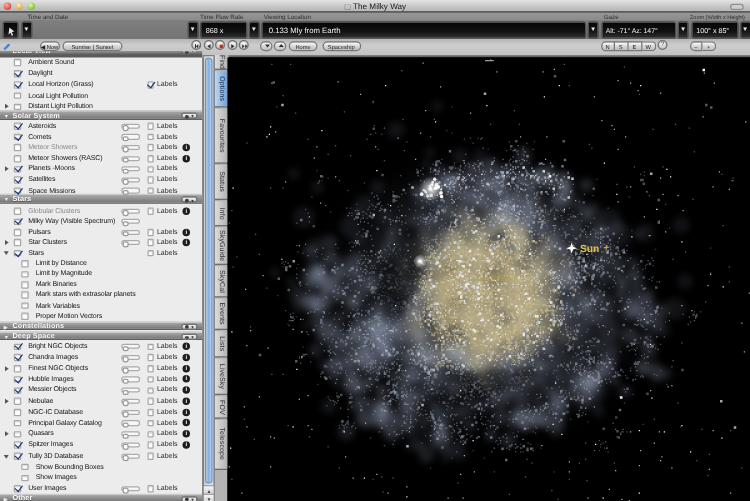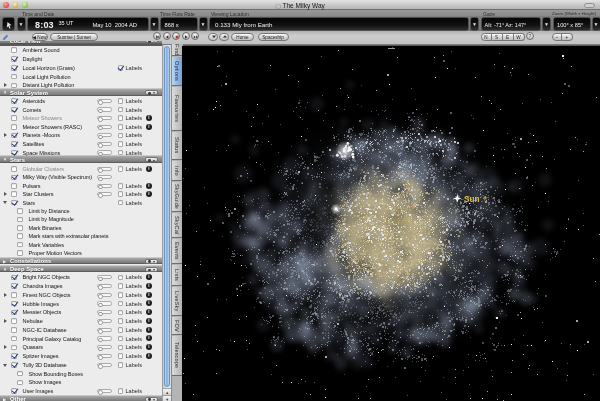--- a/index.html
+++ b/index.html
@@ -61,25 +61,20 @@
  <div class="abs tlabel" style="left:211px;">Viewing Location</div>
  <div class="abs tlabel" style="left:483px;">Gaze</div>
  <div class="abs tlabel" style="left:552px;font-size:4.4px;">Zoom (Width x Height)</div>
 
  <div class="abs lcd" style="left:2px;width:13px;">
         <svg width="13" height="14" style="position:absolute;left:0;top:0">
           <path d="M4.5 4 L8.5 7.2 L6.4 7.6 L7.5 10.2 L6.3 10.6 L5.5 8.2 L3.8 9.5 Z" fill="#e8e8e8"></path>
         </svg>
       </div>
  <div class="abs ddb" style="left:16.5px;">▼</div>
- <div class="abs lcd" style="left:26.5px;width:122px;">
-   <span style="position:absolute;left:7.5px;top:2px;font-size:9px;font-weight:bold;letter-spacing:0.2px;">8:03</span>
-   <span style="position:absolute;left:31px;top:2px;font-size:5.5px;">35 UT</span>
-   <span style="position:absolute;left:65px;top:4.2px;font-size:5.8px;">May 10&nbsp;&nbsp;2004 AD</span>
- </div>
  <div class="abs ddb" style="left:149.5px;">▼</div>
  <div class="abs lcd" style="left:159.5px;width:38px;">
         <span style="position:absolute;left:4px;top:4px;font-size:5.8px;">868 x</span>
       </div>
  <div class="abs ddb" style="left:198.5px;">▼</div>
  <div class="abs lcd" style="left:209px;width:260px;">
         <span style="position:absolute;left:5px;top:3.8px;font-size:6.2px;">0.133 Mly from Earth</span>
       </div>
  <div class="abs ddb" style="left:470px;">▼</div>
  <div class="abs lcd" style="left:481px;width:60px;">

